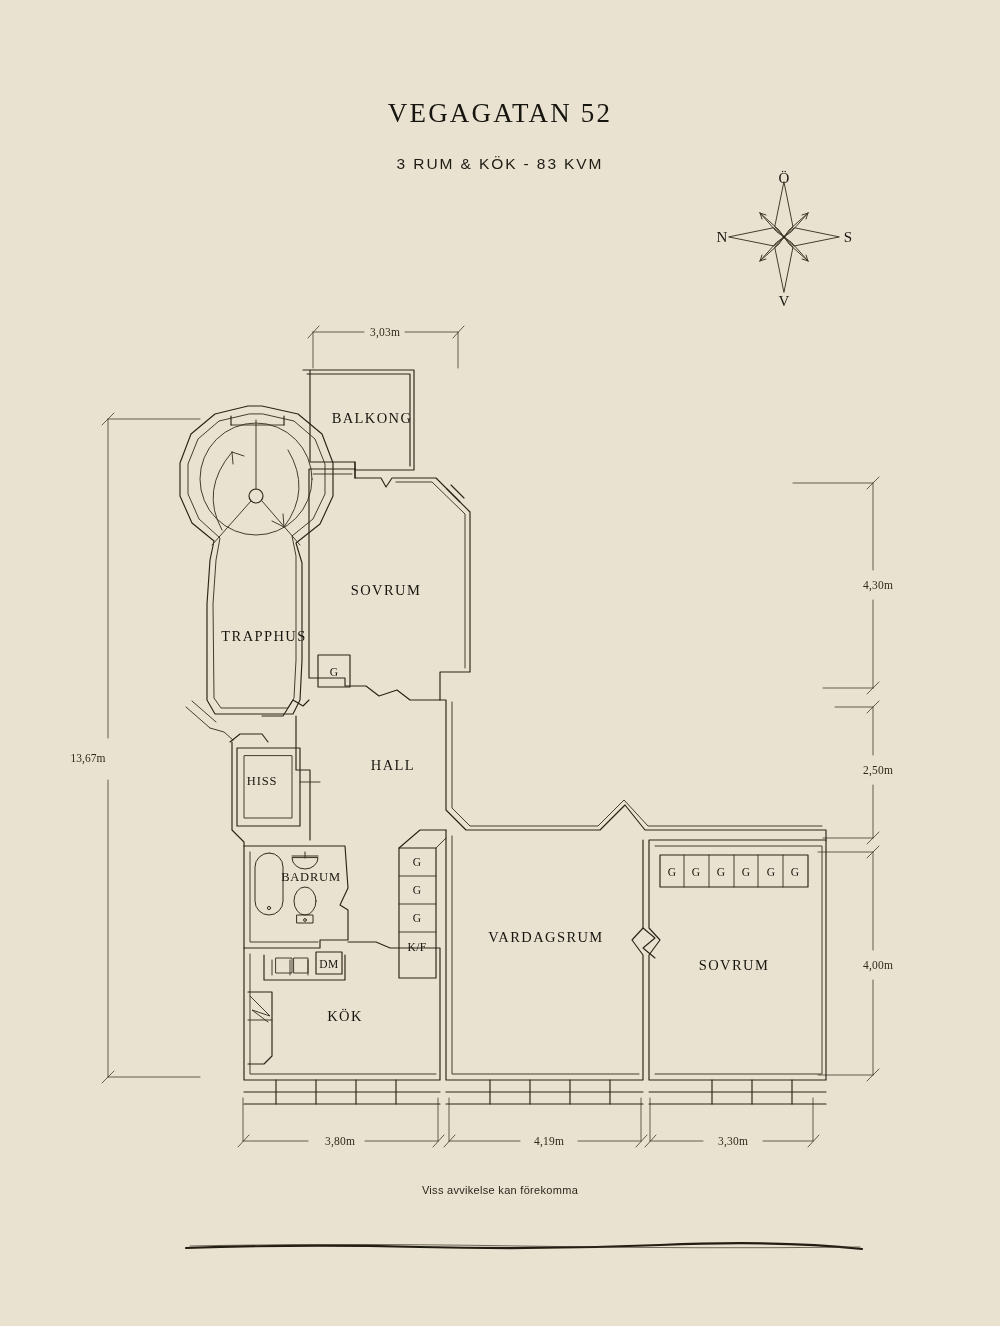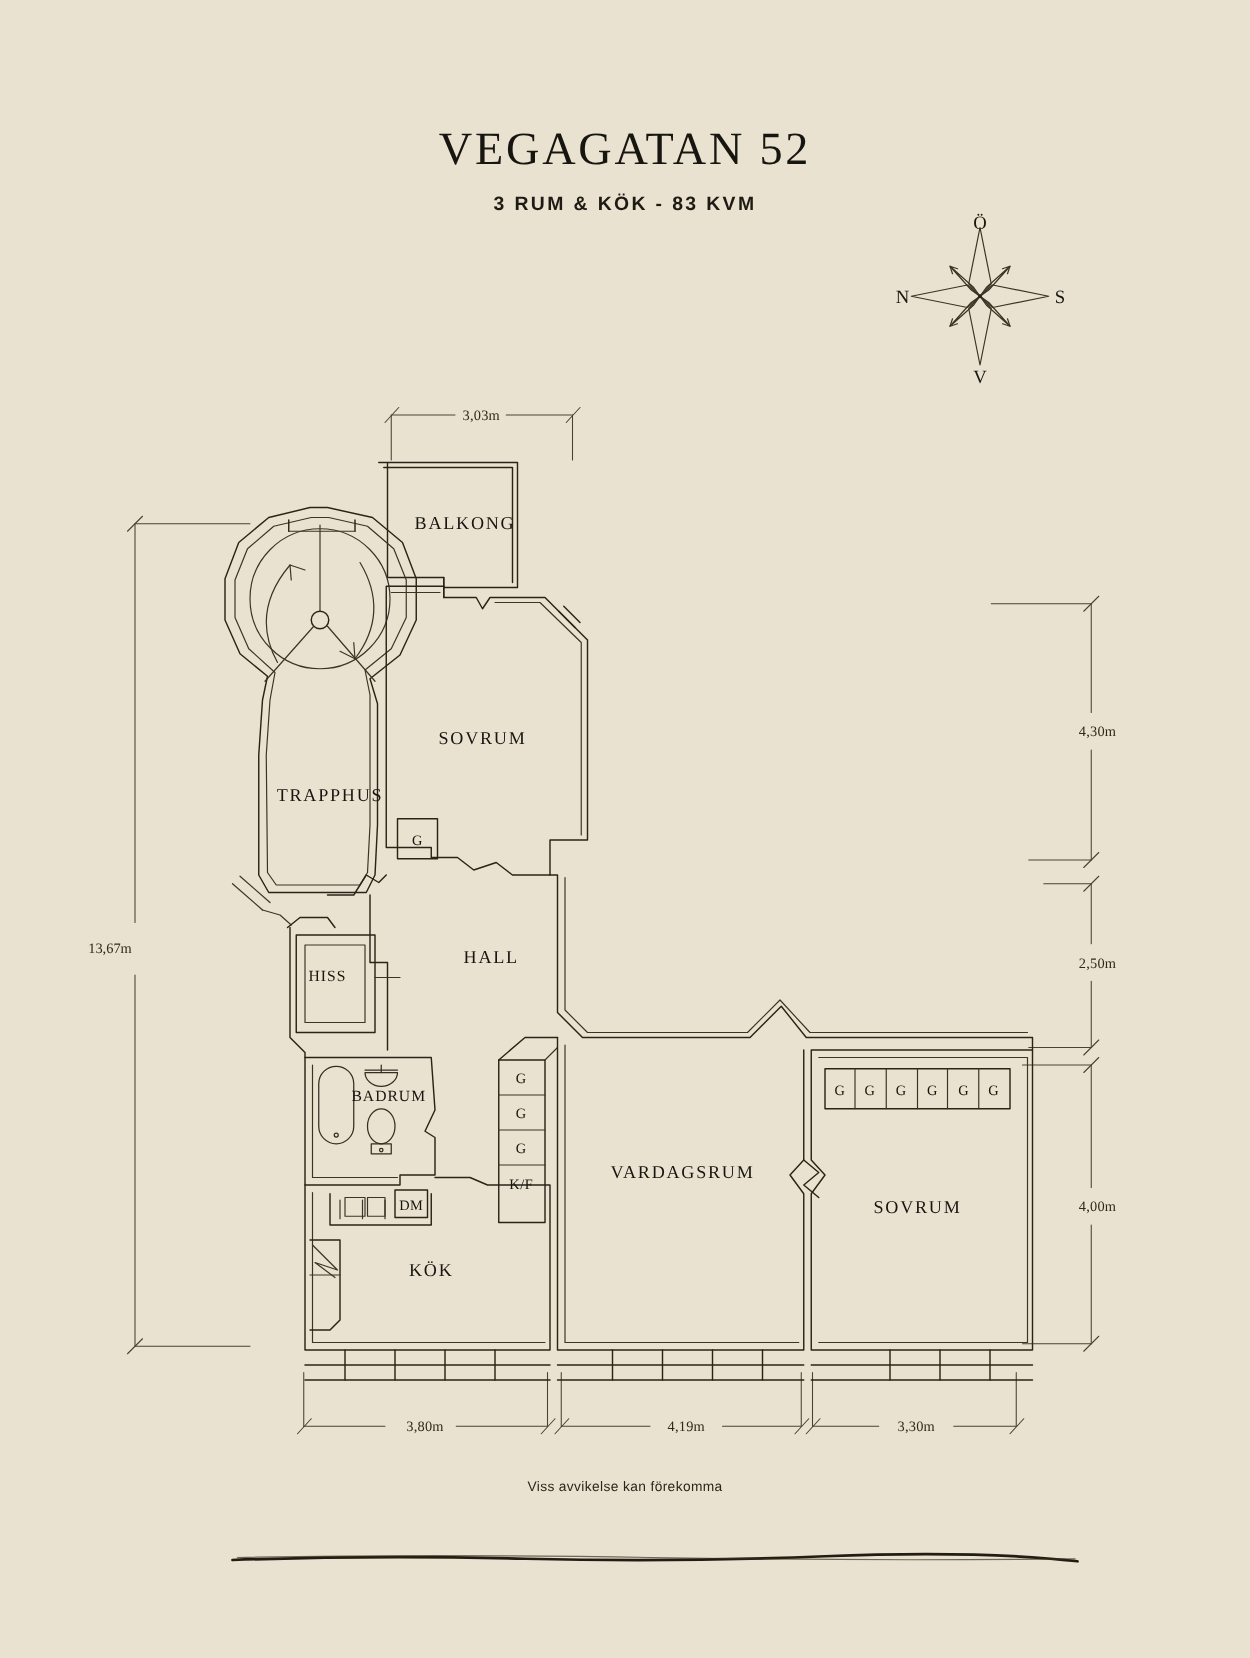--- a/index.html
+++ b/index.html
@@ -11,31 +11,31 @@
     overflow:hidden;
     position:relative;
   }
   #sheet{position:absolute;inset:0;}
 
   
   .title{
     position:absolute;left:0;right:0;top:98px;
     text-align:center;
     font-family:"Liberation Serif",serif;
-    font-size:37px;
+    font-size:27px;
     letter-spacing:2.2px;
     font-weight:400;
     color:#17150f;
   }
   .subtitle{
     position:absolute;left:0;right:0;top:155px;
     text-align:center;
     font-family:"Liberation Sans",sans-serif;
     font-size:15.5px;
-    font-weight:700;
+    font-weight:400;
     letter-spacing:1.9px;
     color:#1d1b14;
   }
   .footnote{
     position:absolute;left:0;right:0;top:1184px;
     text-align:center;
     font-family:"Liberation Sans",sans-serif;
     font-size:11px;
     font-weight:400;
     letter-spacing:.3px;

